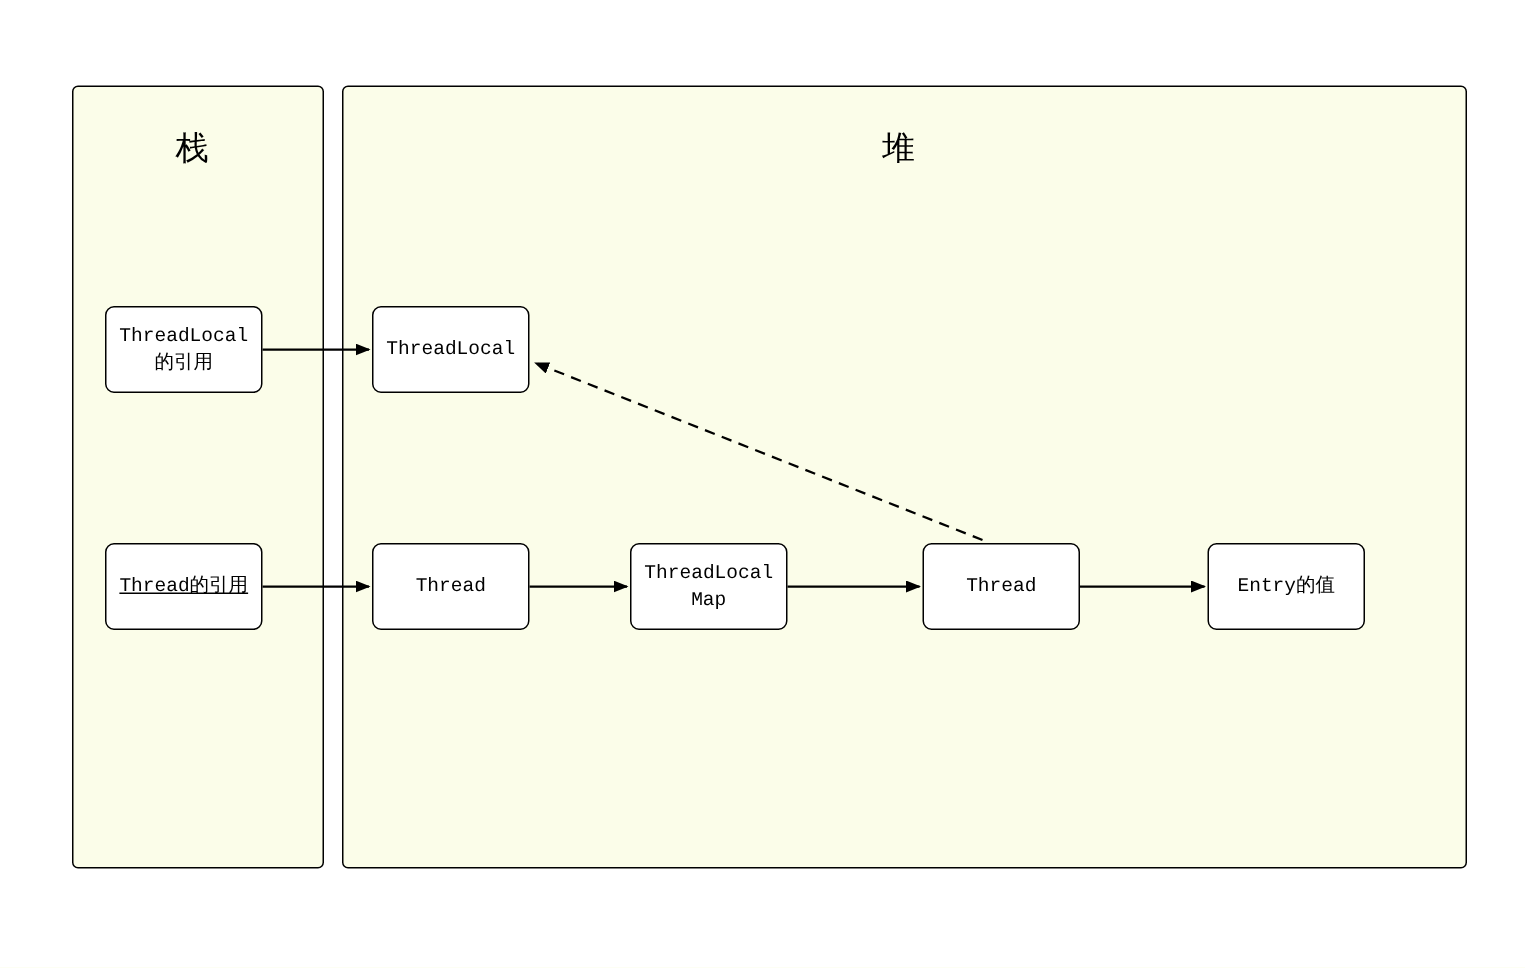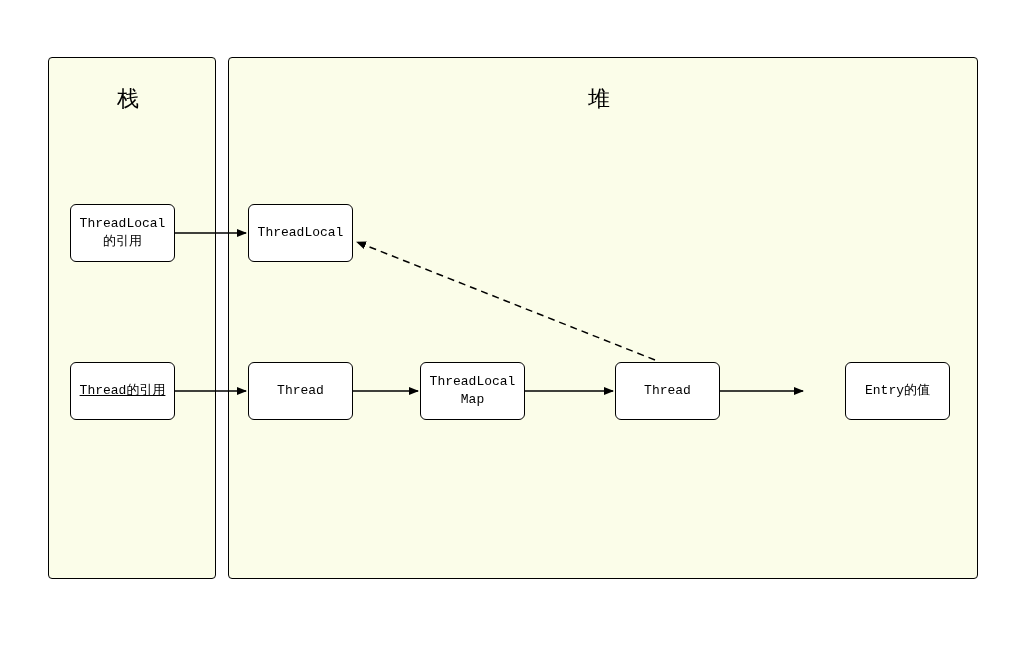--- a/index.html
+++ b/index.html
@@ -65,21 +65,21 @@
 <div class="node" style="left:70px; top:362px; width:105px; height:58px;text-decoration:underline;">Thread的引用</div>
 
 <div class="node" style="left:248px; top:204px; width:105px; height:58px;">ThreadLocal</div>
 
 <div class="node" style="left:248px; top:362px; width:105px; height:58px;text-align:center;">Thread</div>
 
 <div class="node" style="left:420px; top:362px; width:105px; height:58px;">ThreadLocal<br>Map</div>
 
 <div class="node" style="left:615px; top:362px; width:105px; height:58px;">Thread</div>
 
-<div class="node" style="left:805px; top:362px; width:105px; height:58px;margin-left:40px;">Entry的值</div>
+<div class="node" style="left:805px; top:362px; width:105px; height:58px;">Entry的值</div>
 
 <svg class="arrows">
   <defs>
     <marker id="arrowhead" markerWidth="10" markerHeight="8" refX="9" refY="4" orient="auto" markerUnits="userSpaceOnUse">
       <path d="M0,0 L10,4 L0,8 Z" fill="#000"></path>
     </marker>
   </defs>
 
   <line x1="175" y1="233" x2="246" y2="233" stroke="#000" stroke-width="1.5" marker-end="url(#arrowhead)"></line>
 

